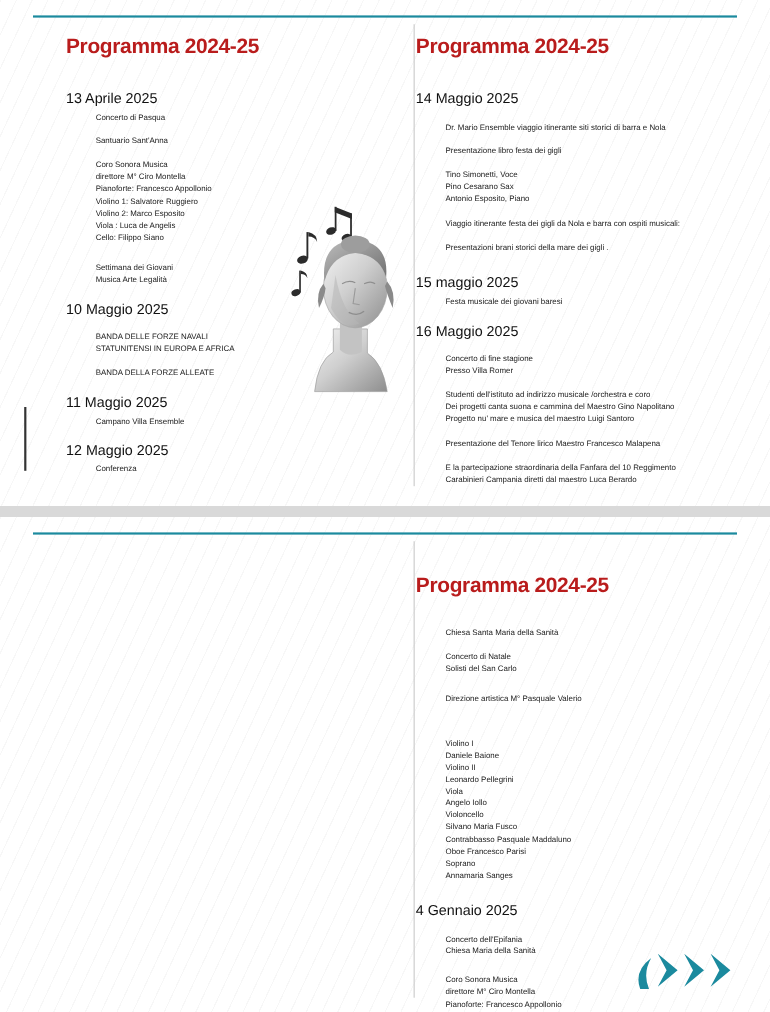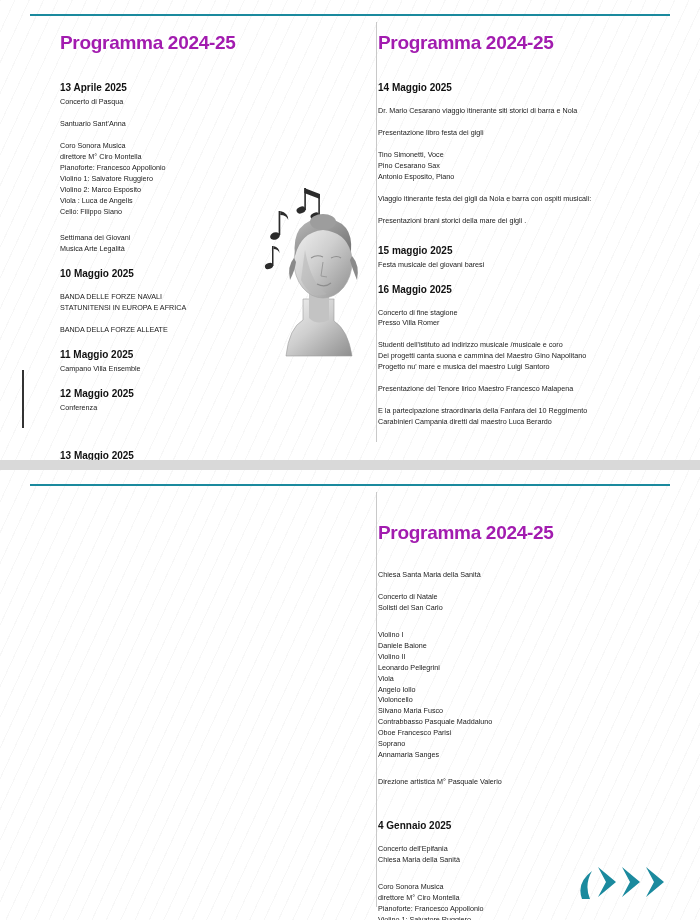--- a/index.html
+++ b/index.html
@@ -57,41 +57,42 @@
   .col {
     position: relative;
     flex: 1 1 50%;
     padding: 0 26px 0 60px;
   }
   .col.right { padding-left: 28px; padding-right: 30px; }
 
   h1.prog-title {
     font-size: 19px;
     font-weight: bold;
-    color: #a21caf;
+    color: #b91c1c;
     letter-spacing: -0.3px;
     margin: 10px 0 26px 0;
     white-space: nowrap;
   }
   h1.prog-title.right-title { margin-left: 0; }
 
   .blocks { position: relative; }
   .blk { margin-bottom: 11px; }
   .blk .d {
-    font-size: 10px;
-    font-weight: bold;
+    font-size: 13px;
+    font-weight: normal;
     color: #111;
     line-height: 1.5;
     margin-bottom: 2px;
   }
   .blk .l {
     font-size: 7.2px;
     color: #1a1a1a;
     line-height: 1.52;
     white-space: pre-line;
+    margin-left: 27px;
   }
   .blk.gap { margin-bottom: 16px; }
 
   
   .accent-vline {
     position: absolute;
     left: 26px;
     width: 1.5px;
     background: #333;
   }
@@ -181,21 +182,21 @@
       </div>
     </div>
 
     <div class="col right">
       <h1 class="prog-title right-title">Programma 2024-25</h1>
       <div class="blocks">
         <div class="blk">
           <div class="d">14 Maggio 2025</div>
         </div>
         <div class="blk">
-          <div class="l">Dr. Mario Cesarano viaggio itinerante siti storici di barra e Nola</div>
+          <div class="l">Dr. Mario Ensemble viaggio itinerante siti storici di barra e Nola</div>
         </div>
         <div class="blk">
           <div class="l">Presentazione libro festa dei gigli</div>
         </div>
         <div class="blk">
           <div class="l">Tino Simonetti, Voce
 Pino Cesarano Sax
 Antonio Esposito, Piano</div>
         </div>
         <div class="blk">
@@ -209,21 +210,21 @@
           <div class="l">Festa musicale dei giovani baresi</div>
         </div>
         <div class="blk">
           <div class="d">16 Maggio 2025</div>
         </div>
         <div class="blk">
           <div class="l">Concerto di fine stagione
 Presso Villa Romer</div>
         </div>
         <div class="blk">
-          <div class="l">Studenti dell'istituto ad indirizzo musicale /musicale e coro
+          <div class="l">Studenti dell'istituto ad indirizzo musicale /orchestra e coro
 Dei progetti canta suona e cammina del Maestro Gino Napolitano
 Progetto nu' mare e musica del maestro Luigi Santoro</div>
         </div>
         <div class="blk">
           <div class="l">Presentazione del Tenore lirico Maestro Francesco Malapena</div>
         </div>
         <div class="blk">
           <div class="l">E la partecipazione straordinaria della Fanfara del 10 Reggimento
 Carabinieri Campania diretti dal maestro Luca Berardo</div>
         </div>
@@ -295,37 +296,37 @@
     <div class="col right">
       <h1 class="prog-title right-title" style="margin-top:30px; margin-bottom:26px;">Programma 2024-25</h1>
       <div class="blocks">
         <div class="blk">
           <div class="l">Chiesa Santa Maria della  Sanità</div>
         </div>
         <div class="blk gap">
           <div class="l">Concerto di Natale
 Solisti del San Carlo</div>
         </div>
+        <div class="blk" style="margin-bottom:30px;">
+          <div class="l">Direzione artistica M° Pasquale Valerio</div>
+        </div>
         <div class="blk gap">
           <div class="l">Violino I
 Daniele Baione
 Violino II
 Leonardo Pellegrini
 Viola
 Angelo Iollo
 Violoncello
 Silvano Maria Fusco
 Contrabbasso Pasquale Maddaluno
 Oboe Francesco Parisi
 Soprano
 Annamaria Sanges</div>
         </div>
-        <div class="blk" style="margin-bottom:30px;">
-          <div class="l">Direzione artistica M° Pasquale Valerio</div>
-        </div>
         <div class="blk">
           <div class="d">4 Gennaio 2025</div>
         </div>
         <div class="blk gap">
           <div class="l">Concerto dell'Epifania
 Chiesa Maria della Sanità</div>
         </div>
         <div class="blk">
           <div class="l">Coro Sonora Musica
 direttore M° Ciro Montella

